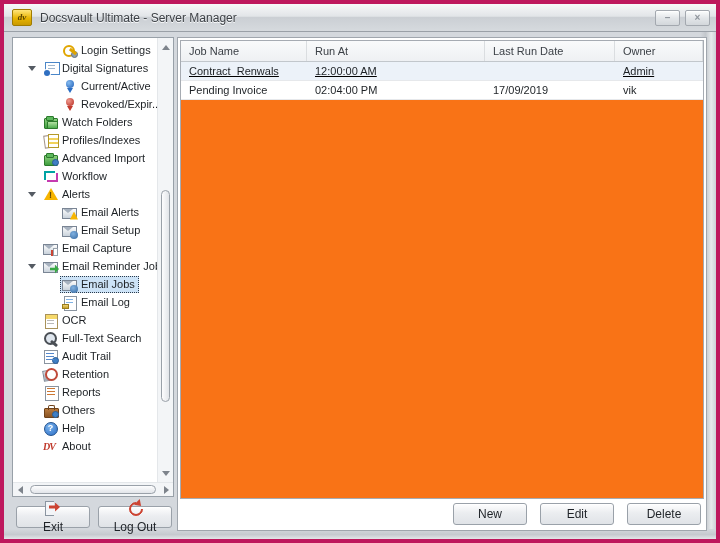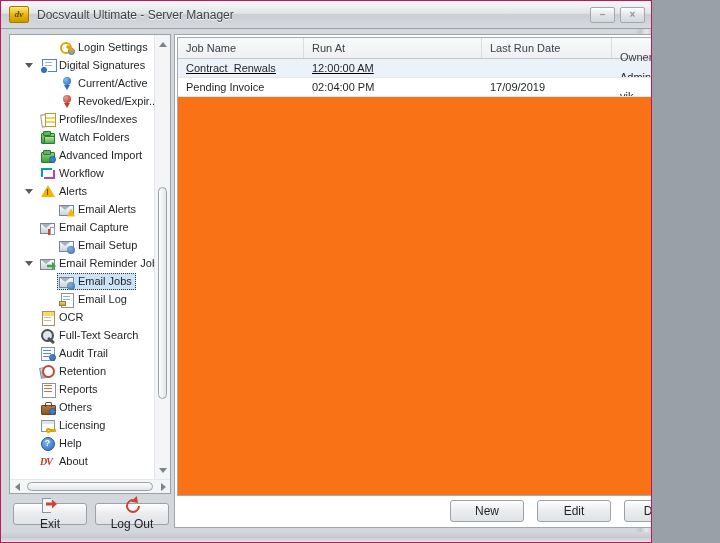--- a/index.html
+++ b/index.html
@@ -1,19 +1,19 @@
 <!DOCTYPE html>
 <html><head>
 <meta charset="utf-8">
 <style>
   html,body{margin:0;padding:0;background:#9aa0a7;}
   *{box-sizing:border-box;}
   .window{
-    position:relative;width:652px;height:543px;overflow:hidden;
-    background:#d4d8dd;border:1px solid #be185d;
+    position:relative;width:720px;height:543px;overflow:hidden;
+    background:#d4d8dd;border:4px solid #be185d;
     font-family:"Liberation Sans",sans-serif;
   }
   
   .titlebar{
     position:absolute;left:0;top:0;right:0;height:28px;
     background:linear-gradient(#f7f8f9,#e2e5e8 45%,#cbcfd4 50%,#d6dade);
     border-bottom:1px solid #9aa0a7;
     display:flex;align-items:center;padding:0 6px;
   }
   .app-icon{
@@ -88,21 +88,21 @@
   .right-panel{
     position:absolute;left:173px;top:33px;width:530px;height:494px;
     background:#fff;border:1px solid #a0a6ad;
   }
   .grid{position:absolute;left:2px;top:2px;right:2px;height:459px;background:#f97316;border:1px solid #a6abb2;overflow:hidden;}
   .g-head{display:flex;height:21px;background:linear-gradient(#f9fafb,#eef0f3);border-bottom:1px solid #c2c7cc;}
   .g-hcell{font-size:11px;color:#3c4147;padding:4px 0 0 8px;border-right:1px solid #dadde0;white-space:pre;}
   .g-row{display:flex;height:19px;border-bottom:1px solid #e6e8eb;background:#fff;}
   .g-row.hl{background:#ecf2f9;text-decoration:underline;}
   .g-cell{font-size:11px;color:#1d2125;padding:3px 0 0 8px;white-space:pre;overflow:hidden;}
-  .c0{width:126px;flex:none;} .c1{width:178px;flex:none;} .c2{width:130px;flex:none;} .c3{flex:1;margin-top:9px;}
+  .c0{width:126px;flex:none;} .c1{width:178px;flex:none;} .c2{width:130px;flex:none;} .c3{flex:1;}
   .actions{position:absolute;right:5px;bottom:5px;display:flex;gap:13px;}
   .actions .btn{width:74px;height:22px;}
   
   .ic{position:relative;width:16px;height:15px;flex:0 0 16px;display:inline-block;}
   .ic::before,.ic::after{content:"";position:absolute;}
   .ic i{position:absolute;display:block;}
   .ic-login-settings::before{left:1px;top:2px;width:8px;height:8px;border:2px solid #e0a500;border-radius:50%;}
   .ic-login-settings::after{left:7px;top:7px;width:8px;height:3px;background:#e0a500;transform:rotate(38deg);}
   .ic-login-settings i{right:0;bottom:0;width:7px;height:7px;border-radius:50%;background:#8fa0b0;border:1px solid #66727e;}
   .ic-digital-signatures::before{left:2px;top:1px;width:13px;height:11px;background:#fff;border:1px solid #4a86c8;}
@@ -233,38 +233,38 @@
     <span class="row-inner">
       <span class="ic ic-revoked-expired">
               <i></i>
             </span>
       <span class="lbl">Revoked/Expir...</span>
     </span>
   </div>
         <div class="tree-row lvl0">
     <span class="arrow"></span>
     <span class="row-inner">
+      <span class="ic ic-watch-folders">
+              <i></i>
+            </span>
+      <span class="lbl">Watch Folders</span>
+    </span>
+  </div>
+        <div class="tree-row lvl0">
+    <span class="arrow"></span>
+    <span class="row-inner">
       <span class="ic ic-profiles-indexes">
               <i></i>
             </span>
       <span class="lbl">Profiles/Indexes</span>
     </span>
   </div>
         <div class="tree-row lvl0">
     <span class="arrow"></span>
     <span class="row-inner">
-      <span class="ic ic-watch-folders">
-              <i></i>
-            </span>
-      <span class="lbl">Watch Folders</span>
-    </span>
-  </div>
-        <div class="tree-row lvl0">
-    <span class="arrow"></span>
-    <span class="row-inner">
       <span class="ic ic-advanced-import">
               <i></i>
             </span>
       <span class="lbl">Advanced Import</span>
     </span>
   </div>
         <div class="tree-row lvl0">
     <span class="arrow"></span>
     <span class="row-inner">
       <span class="ic ic-workflow">
@@ -284,36 +284,36 @@
   </div>
         <div class="tree-row lvl1">
     <span class="arrow"></span>
     <span class="row-inner">
       <span class="ic ic-email-alerts">
               <i></i>
             </span>
       <span class="lbl">Email Alerts</span>
     </span>
   </div>
+        <div class="tree-row lvl1">
+    <span class="arrow"></span>
+    <span class="row-inner">
+      <span class="ic ic-email-setup">
+              <i></i>
+            </span>
+      <span class="lbl">Email Setup</span>
+    </span>
+  </div>
         <div class="tree-row lvl0">
     <span class="arrow"></span>
     <span class="row-inner">
       <span class="ic ic-email-capture">
               <i></i>
             </span>
       <span class="lbl">Email Capture</span>
-    </span>
-  </div>
-        <div class="tree-row lvl1">
-    <span class="arrow"></span>
-    <span class="row-inner">
-      <span class="ic ic-email-setup">
-              <i></i>
-            </span>
-      <span class="lbl">Email Setup</span>
     </span>
   </div>
         <div class="tree-row lvl0">
     <span class="arrow expanded"></span>
     <span class="row-inner">
       <span class="ic ic-email-reminder-jobs">
               <i></i>
             </span>
       <span class="lbl">Email Reminder Jobs</span>
     </span>
@@ -381,29 +381,20 @@
       <span class="lbl">Reports</span>
     </span>
   </div>
         <div class="tree-row lvl0">
     <span class="arrow"></span>
     <span class="row-inner">
       <span class="ic ic-others">
               <i></i>
             </span>
       <span class="lbl">Others</span>
-    </span>
-  </div>
-        <div class="tree-row lvl0">
-    <span class="arrow"></span>
-    <span class="row-inner">
-      <span class="ic ic-licensing">
-              <i></i>
-            </span>
-      <span class="lbl">Licensing</span>
     </span>
   </div>
         <div class="tree-row lvl0">
     <span class="arrow"></span>
     <span class="row-inner">
       <span class="ic ic-help">
               <i></i>
             </span>
       <span class="lbl">Help</span>
     </span>

